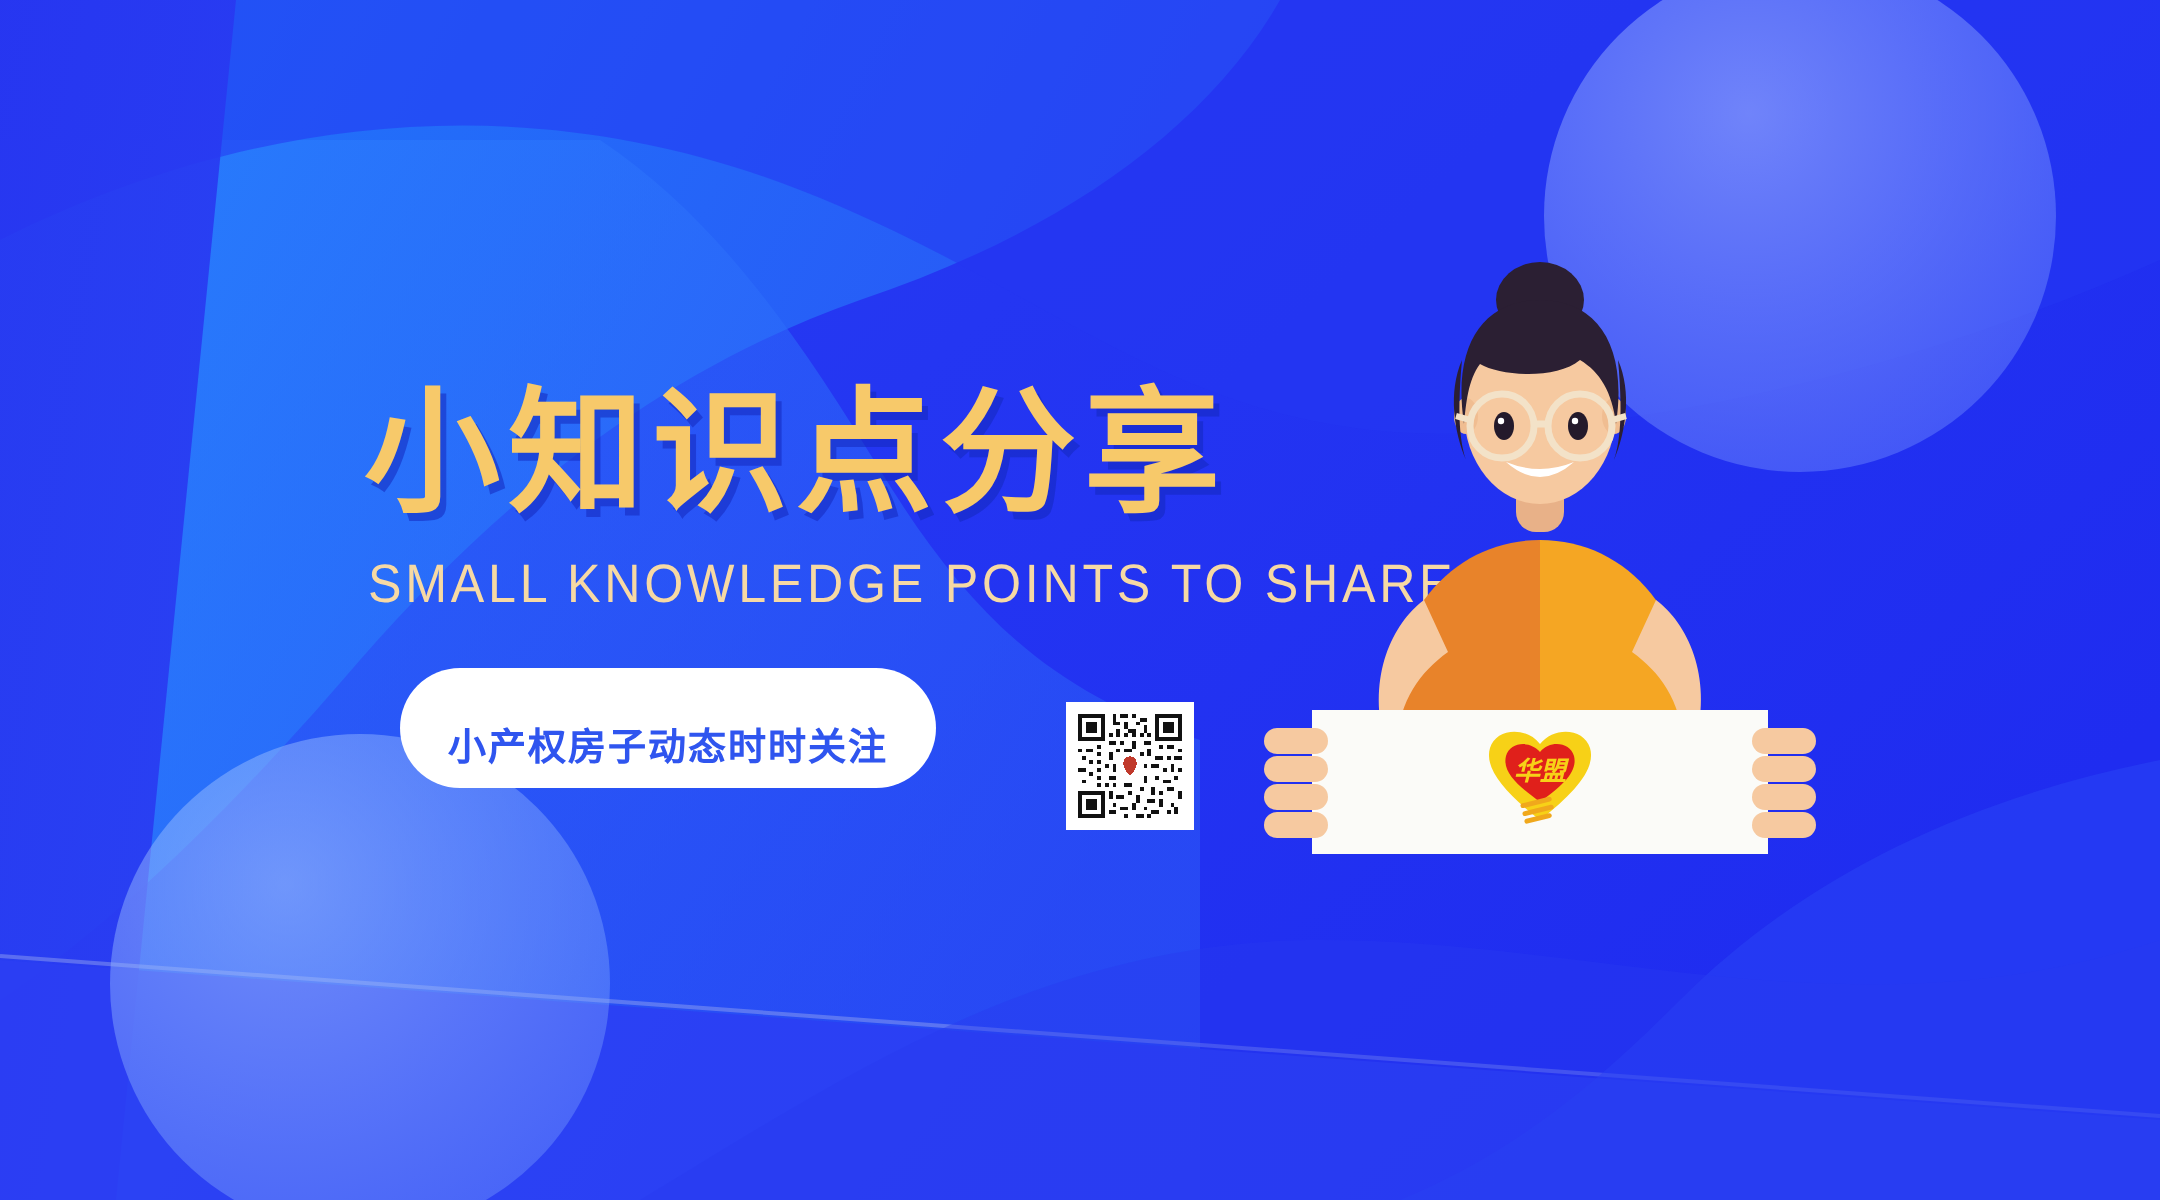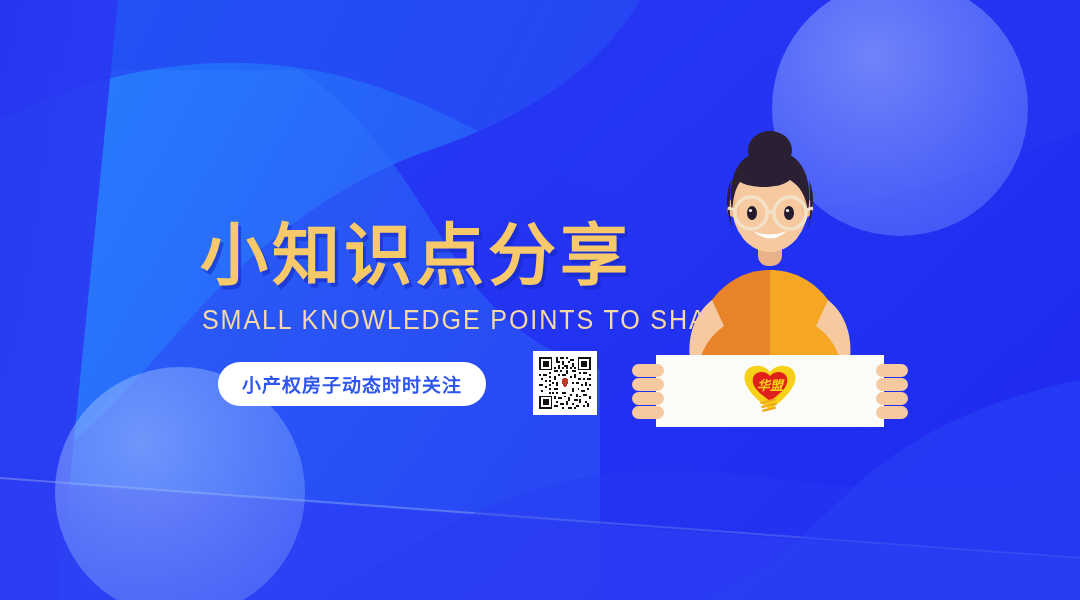--- a/index.html
+++ b/index.html
@@ -21,24 +21,23 @@
     position: absolute;
     inset: 0;
     width: 1080px;
     height: 600px;
     display: block;
   }
 
   
   .text-block {
     position: absolute;
-    left: 200px;
+    left: 182px;
     top: 192px;
     width: 470px;
-    margin-top: 28px;
   }
   .main-title {
     margin: 0;
     font-family: "DejaVu Sans", "Liberation Sans", sans-serif;
     font-size: 68px;
     line-height: 1.05;
     font-weight: 700;
     letter-spacing: 4px;
     color: #f7c96a;
     text-shadow: 3px 4px 0 rgba(20, 40, 190, 0.55);
@@ -51,21 +50,21 @@
     font-weight: 400;
     letter-spacing: 2.0px;
     color: #f6d9a4;
     transform: scaleX(0.93);
     transform-origin: left center;
     white-space: nowrap;
   }
   .pill {
     display: inline-block;
     margin: 26px 0 0 18px;
-    padding: 8px 24px 9px 24px;
+    padding: 24px 24px 9px 24px;
     background: #ffffff;
     border-radius: 999px;
     color: #2f55ef;
     font-family: "DejaVu Sans", "Liberation Sans", sans-serif;
     font-size: 19px;
     font-weight: 700;
     letter-spacing: 1px;
     white-space: nowrap;
   }
 

